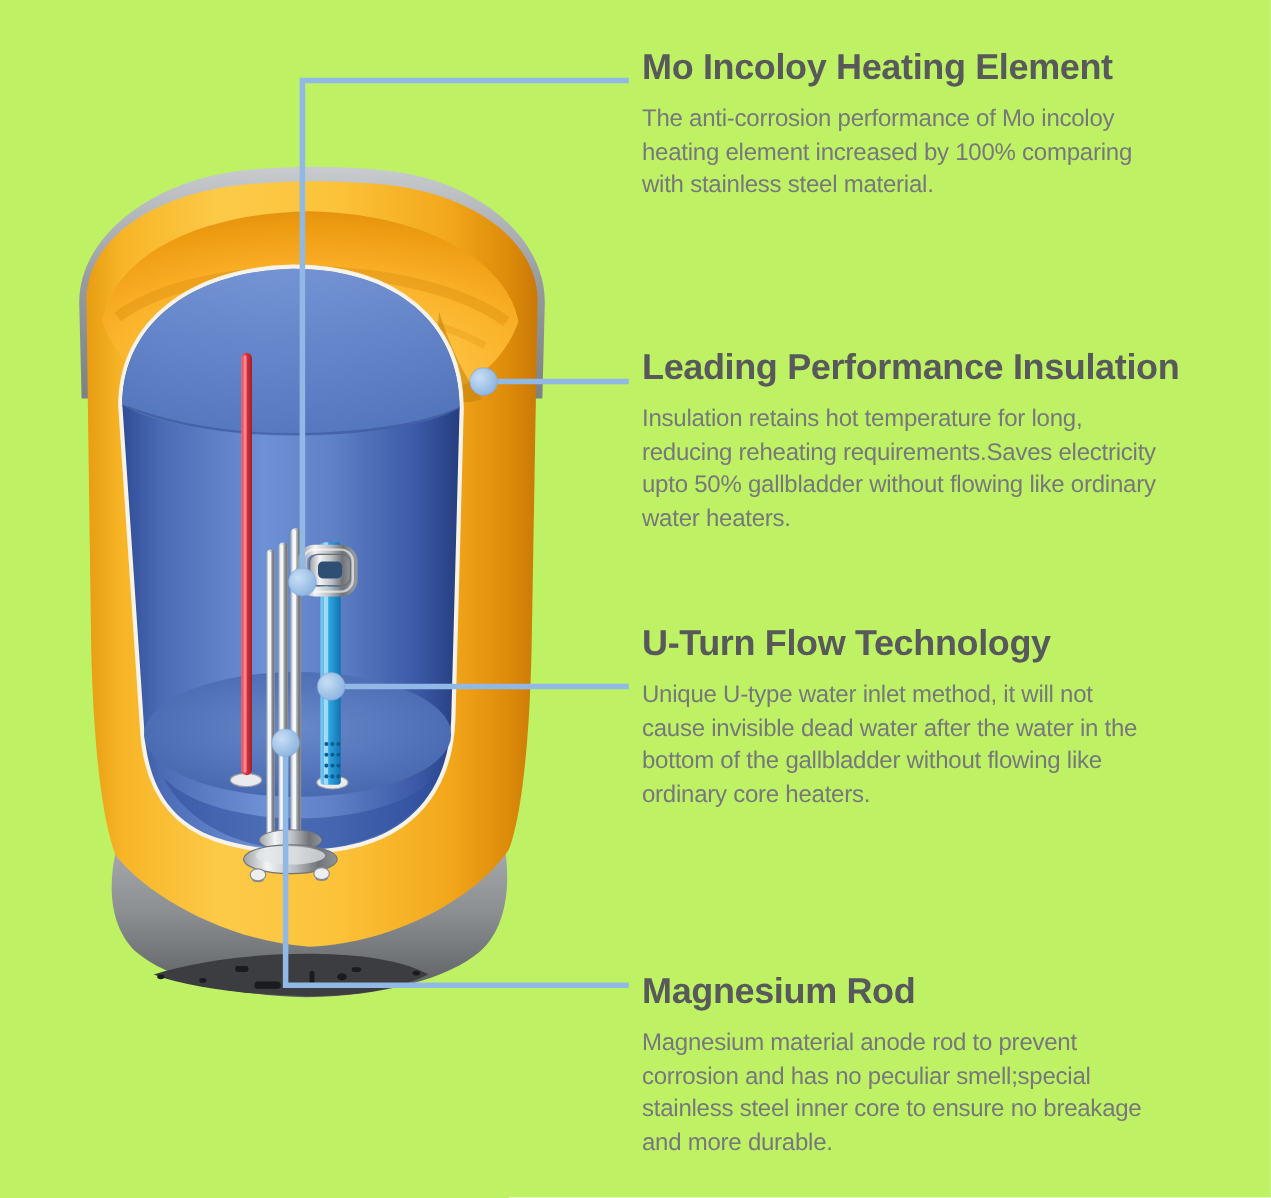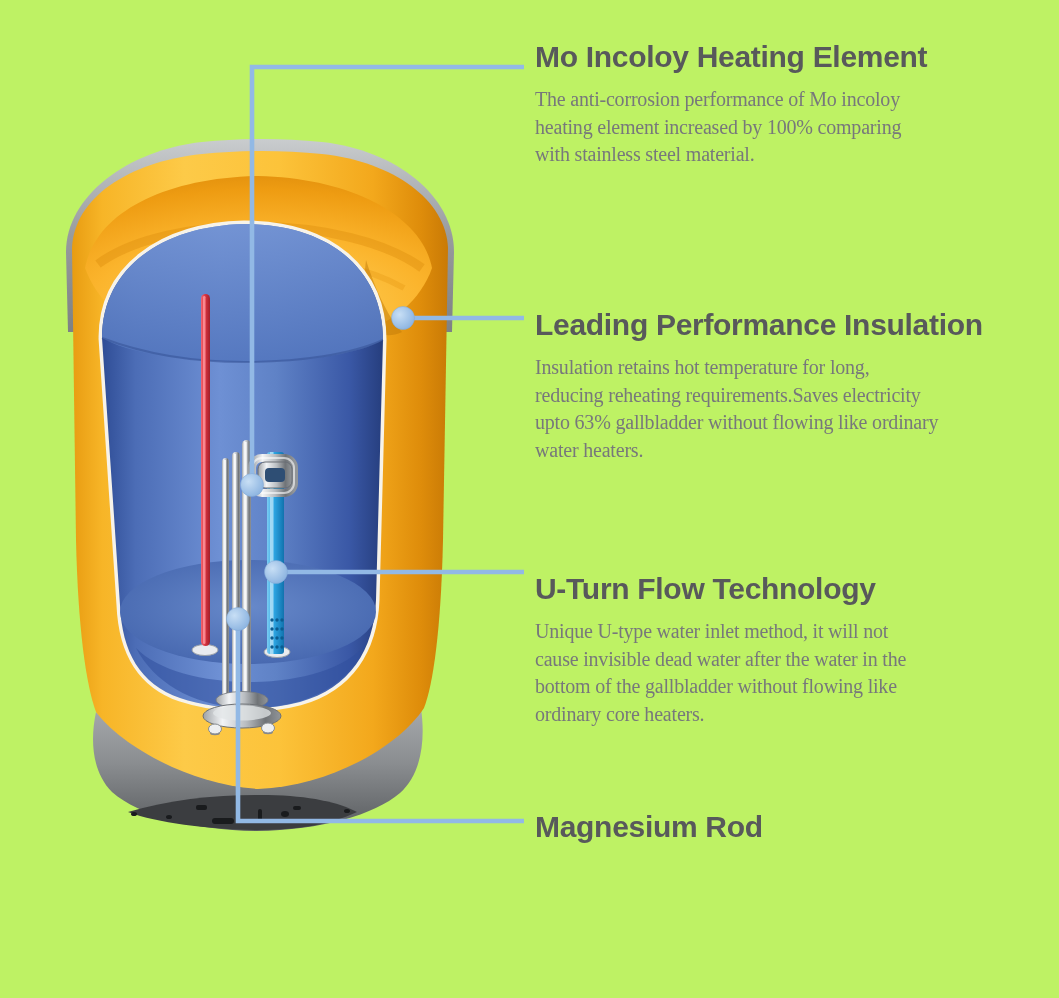--- a/index.html
+++ b/index.html
@@ -19,23 +19,22 @@
     font-size:30px;line-height:34px;
     letter-spacing:-0.3px;
     color:#58595B;
   }
   .feature-body{
     margin:0;
     font-size:20px;line-height:27.5px;
     letter-spacing:-0.2px;
     color:#77787B;
     white-space:pre-line;
-    font-family:Liberation Serif, serif;
   }
-  .f1{top:40px}.f2{top:308px}.f3{top:572px}.f4{top:810px}
+  .f1{top:40px}.f2{top:290px}.f3{top:520px}.f4{top:810px}
 </style>
 </head>
 <body>
 
 <div class="stage">
 
   <svg class="heater-art" width="1059" height="998" viewBox="0 0 1059 998">
     <defs>
       <linearGradient id="gRim" x1="0" y1="0" x2="0" y2="1">
         <stop offset="0" stop-color="#C9CCCE"></stop>
@@ -198,29 +197,33 @@
     <h2 class="feature-title">Mo Incoloy Heating Element</h2>
     <p class="feature-body">The anti-corrosion performance of Mo incoloy
 heating element increased by 100% comparing
 with stainless steel material.</p>
   </section>
 
   <section class="feature f2">
     <h2 class="feature-title">Leading Performance Insulation</h2>
     <p class="feature-body">Insulation retains hot temperature for long,
 reducing reheating requirements.Saves electricity
-upto 63% gallbladder without flowing like ordinary
+upto 50% gallbladder without flowing like ordinary
 water heaters.</p>
   </section>
 
   <section class="feature f3">
     <h2 class="feature-title">U-Turn Flow Technology</h2>
     <p class="feature-body">Unique U-type water inlet method, it will not
 cause invisible dead water after the water in the
 bottom of the gallbladder without flowing like
 ordinary core heaters.</p>
   </section>
 
   <section class="feature f4">
     <h2 class="feature-title">Magnesium Rod</h2>
+    <p class="feature-body">Magnesium material anode rod to prevent
+ corrosion and has no peculiar smell;special
+stainless steel inner core to ensure no breakage
+and more durable.</p>
   </section>
 
 </div>
 
 </body></html>

